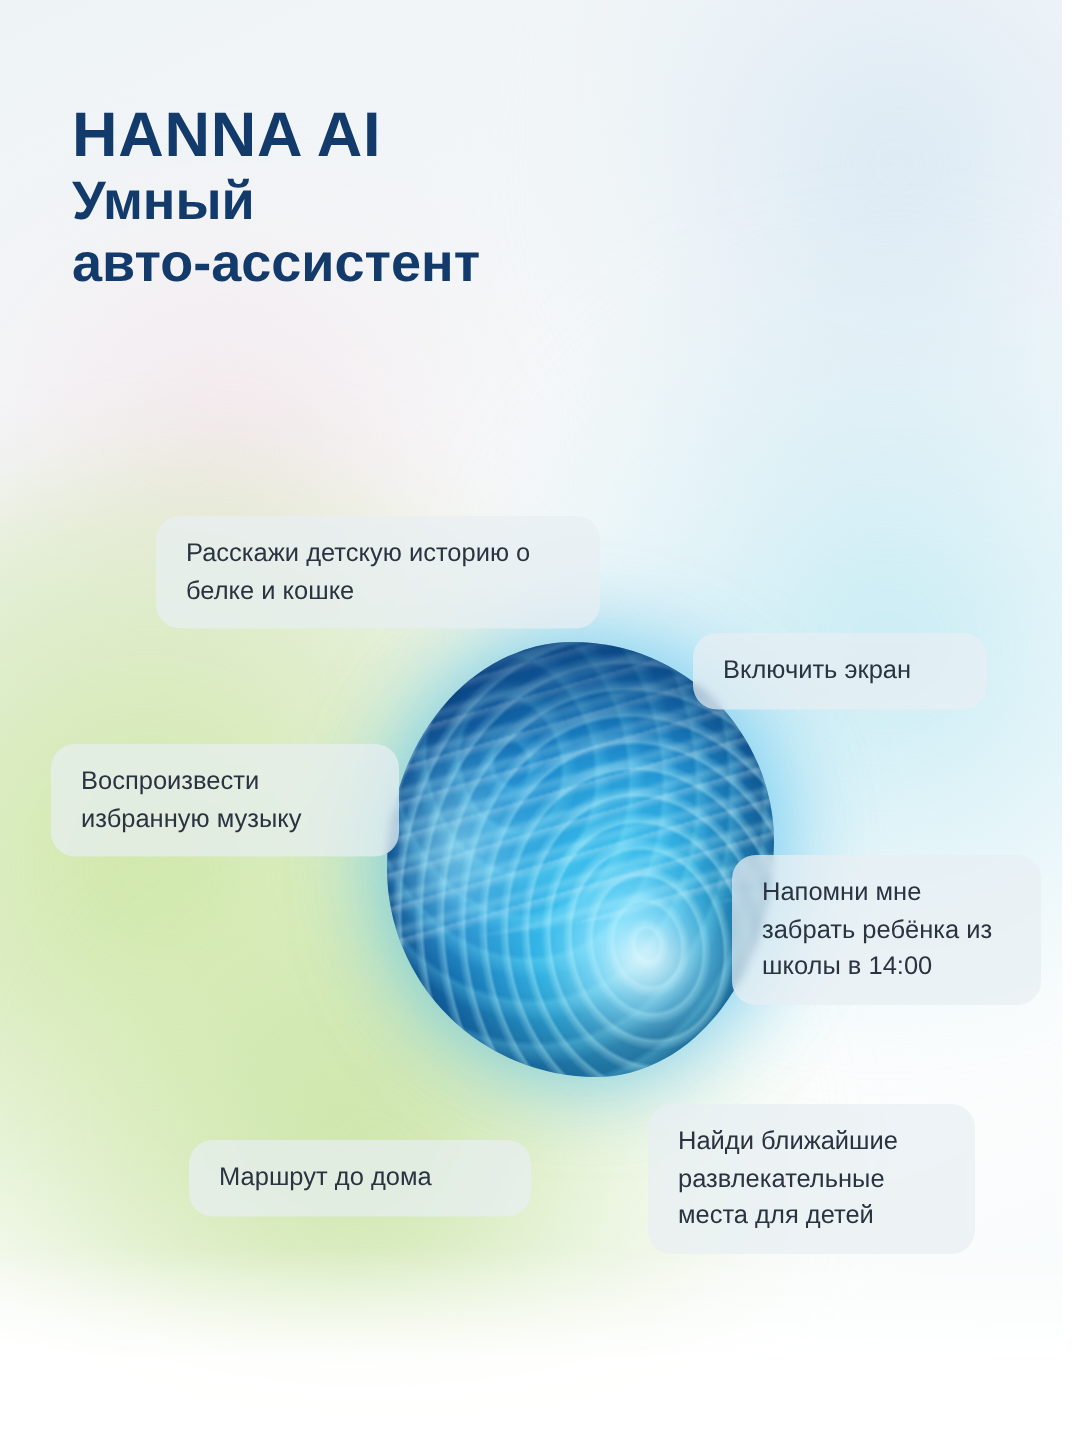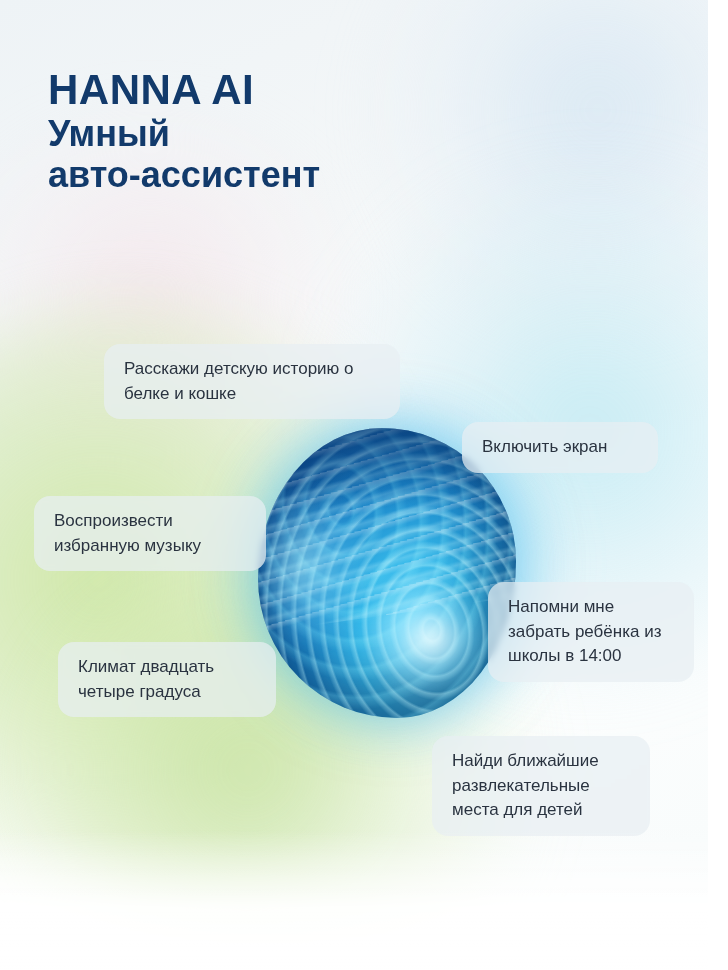--- a/index.html
+++ b/index.html
@@ -188,21 +188,21 @@
     font-size: 17px;
     line-height: 1.45;
     padding: 13px 20px;
     box-sizing: border-box;
     backdrop-filter: blur(3px);
   }
 
   #chip-story     { left: 104px; top: 344px;  width: 296px; }
   #chip-screen    { left: 462px; top: 410px;  width: 196px; margin-top: 12px; }
   #chip-music     { left: 34px;  top: 496px;  width: 232px; }
-  #chip-remind    { left: 488px; top: 582px;  width: 206px; }
+  #chip-remind    { left: 488px; top: 570px;  width: 206px; }
   #chip-climate   { left: 58px;  top: 642px;  width: 218px; }
   #chip-route     { left: 126px; top: 760px;  width: 228px; }
   #chip-kids      { left: 432px; top: 736px;  width: 218px; }
 </style>
 </head>
 <body>
 
 <div id="poster">
 
   <div class="bg-base"></div>
@@ -224,17 +224,17 @@
     <div class="ridges"></div>
     <div class="shade-top"></div>
     <div class="hi-left"></div>
     <div class="hi-core"></div>
   </div>
 
   <div class="chip" id="chip-story">Расскажи детскую историю о белке и кошке</div>
   <div class="chip" id="chip-screen">Включить экран</div>
   <div class="chip" id="chip-music">Воспроизвести избранную музыку</div>
   <div class="chip" id="chip-remind">Напомни мне забрать ребёнка из школы в 14:00</div>
-  <div class="chip" id="chip-climate">Климат двадцать четыре градуса</div>
+  <div class="chip" id="chip-route">Маршрут до дома</div>
   <div class="chip" id="chip-kids">Найди ближайшие развлекательные места для детей</div>
 
   <div class="bg-bottom-white"></div>
 </div>
 
 </body></html>

